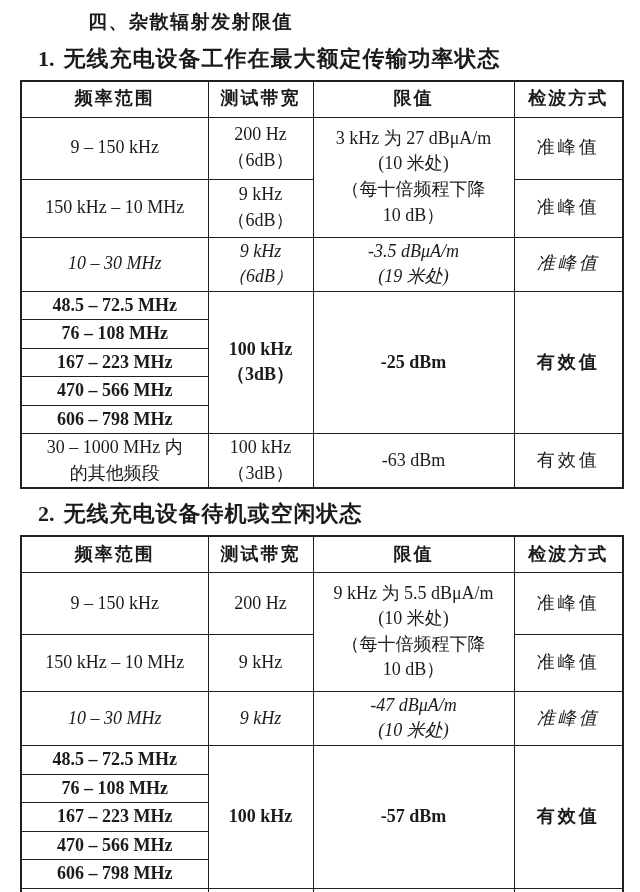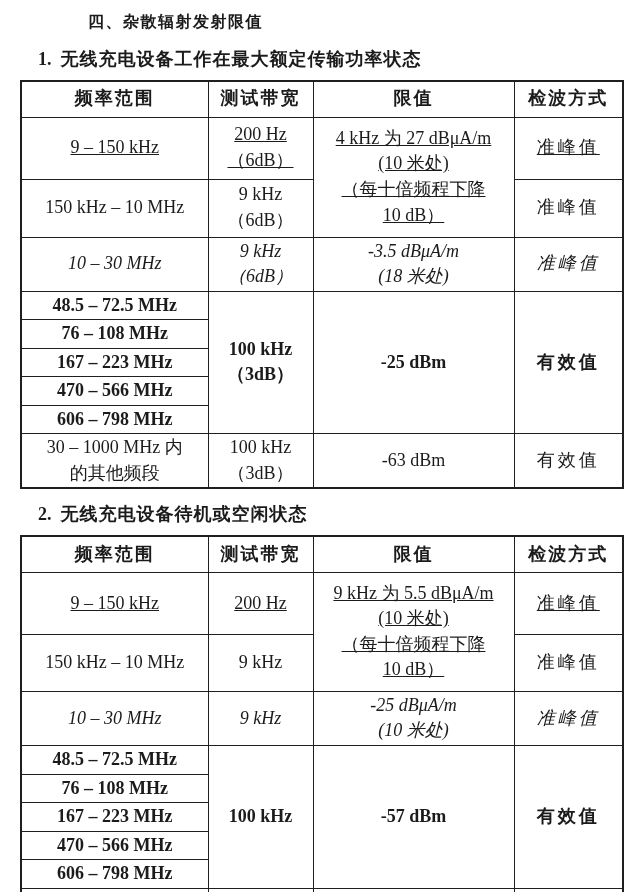--- a/index.html
+++ b/index.html
@@ -10,29 +10,29 @@
   body {
     width: 640px;
     height: 892px;
     overflow: hidden;
     font-family: "Liberation Serif", "DejaVu Serif", serif;
     color: #1b1b1b;
   }
   .doc-title {
     margin: 0;
     padding: 10px 0 0 88px;
-    font-size: 16px;
+    font-size: 19px;
     font-weight: bold;
     letter-spacing: 1.5px;
     line-height: 24px;
   }
   .section-heading {
     margin: 0;
     padding: 13px 0 0 38px;
-    font-size: 18px;
+    font-size: 22px;
     font-weight: bold;
     letter-spacing: 1px;
     line-height: 24px;
   }
   .section-heading .num {
     letter-spacing: 0;
     padding-right: 9px;
   }
   table.limits-table {
     border-collapse: collapse;
@@ -58,21 +58,21 @@
     font-size: 18px;
   }
   td.det-cell {
     letter-spacing: 3px;
   }
   col.c1 { width: 187px; }
   col.c2 { width: 105px; }
   col.c3 { width: 201px; }
   col.c4 { width: 109px; }
   tr.h-head  { height: 36px; }
-  tr.h-r0    { height: 62px; text-decoration: underline; }
+  tr.h-r0    { height: 62px; }
   tr.h-r1    { height: 58px; }
   tr.h-r2    { height: 54px; font-style: italic; }
   tr.h-band  { height: 26px; font-weight: bold; }
   tr.h-last1 { height: 49px; }
   tr.h-r1b   { height: 57px; }
   tr.h-last2 { height: 27px; }
 </style>
 </head>
 <body>
 
@@ -93,38 +93,38 @@
       <th>测试带宽</th>
       <th>限值</th>
       <th>检波方式</th>
     </tr>
   </thead>
   <tbody>
     <tr class="h-r0">
       <td>9 – 150 kHz</td>
       <td>200 Hz
 （6dB）</td>
-      <td rowspan="2">4 kHz 为 27 dBμA/m
+      <td rowspan="2">3 kHz 为 27 dBμA/m
 (10 米处)
 （每十倍频程下降
 10 dB）</td>
       <td class="det-cell">准峰值</td>
     </tr>
     <tr class="h-r1">
       <td>150 kHz – 10 MHz</td>
       <td>9 kHz
 （6dB）</td>
       <td class="det-cell">准峰值</td>
     </tr>
     <tr class="h-r2">
       <td>10 – 30 MHz</td>
       <td>9 kHz
 （6dB）</td>
       <td>-3.5 dBμA/m
-(18 米处)</td>
+(19 米处)</td>
       <td class="det-cell">准峰值</td>
     </tr>
     <tr class="h-band">
       <td>48.5 – 72.5 MHz</td>
       <td rowspan="5">100 kHz
 （3dB）</td>
       <td rowspan="5">-25 dBm</td>
       <td rowspan="5" class="det-cell">有效值</td>
     </tr>
     <tr class="h-band">
@@ -178,21 +178,21 @@
       <td class="det-cell">准峰值</td>
     </tr>
     <tr class="h-r1b">
       <td>150 kHz – 10 MHz</td>
       <td>9 kHz</td>
       <td class="det-cell">准峰值</td>
     </tr>
     <tr class="h-r2">
       <td>10 – 30 MHz</td>
       <td>9 kHz</td>
-      <td>-25 dBμA/m
+      <td>-47 dBμA/m
 (10 米处)</td>
       <td class="det-cell">准峰值</td>
     </tr>
     <tr class="h-band">
       <td>48.5 – 72.5 MHz</td>
       <td rowspan="5">100 kHz</td>
       <td rowspan="5">-57 dBm</td>
       <td rowspan="5" class="det-cell">有效值</td>
     </tr>
     <tr class="h-band">

